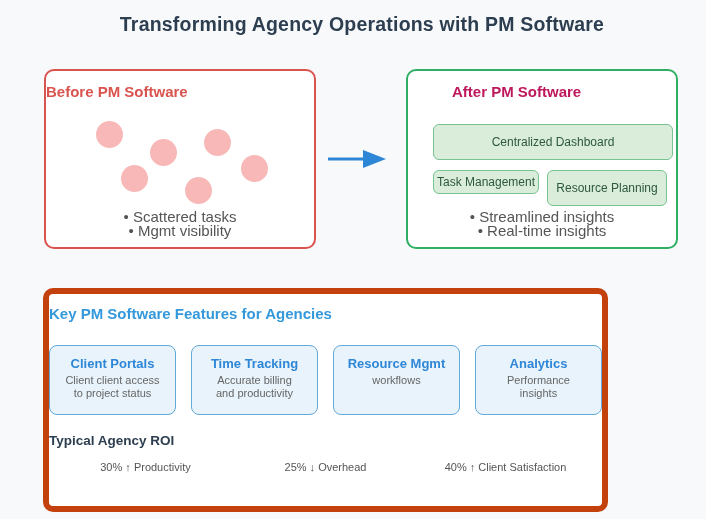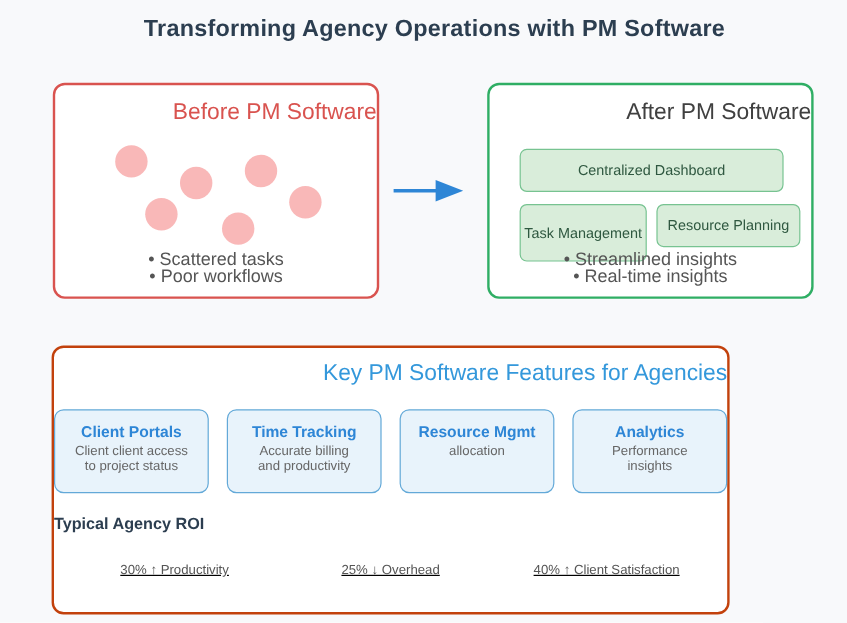--- a/index.html
+++ b/index.html
@@ -23,29 +23,29 @@
     letter-spacing: 0.2px;
   }
   .box {
     position: absolute;
     background: #ffffff;
     border-radius: 10px;
     box-sizing: border-box;
   }
   .before-box { left: 44px; top: 69px; width: 272px; height: 180px; border: 2px solid #d9534f; }
   .after-box  { left: 406px; top: 69px; width: 272px; height: 180px; border: 2px solid #2fae64; }
-  .features-box { left: 43px; top: 288px; width: 565px; height: 224px; border: 2px solid #c2410c; }
+  .features-box { left: 43px; top: 288px; width: 565px; height: 224px; border: 6px solid #c2410c; }
   .panel-title {
     margin: 12px 0 0;
-    text-align: right;
-    font-size: 19px;
-    font-weight: normal;
+    text-align: left;
+    font-size: 15px;
+    font-weight: bold;
   }
   .before-box .panel-title { color: #d9534f; }
-  .after-box .panel-title { color: #404040; }
+  .after-box .panel-title { color: #be185d; margin-left: 44px; }
   .features-box .panel-title { color: #3498db; margin-top: 11px; }
   .dot {
     position: absolute;
     width: 27px; height: 27px;
     border-radius: 50%;
     background: #f9b8b8;
   }
   .bullets {
     position: absolute;
     bottom: 9px; left: 0; right: 0;
@@ -60,22 +60,22 @@
     background: #d9edda;
     border: 1px solid #77c391;
     border-radius: 6px;
     display: flex;
     align-items: center;
     justify-content: center;
     font-size: 12px;
     color: #2f5840;
     box-sizing: border-box;
   }
-  .chip-dashboard { left: 25px; top: 53px; width: 220px; height: 36px; }
-  .chip-task      { left: 25px; top: 99px; width: 106px; height: 48px; }
+  .chip-dashboard { left: 25px; top: 53px; width: 240px; height: 36px; }
+  .chip-task      { left: 25px; top: 99px; width: 106px; height: 24px; }
   .chip-resource  { left: 139px; top: 99px; width: 120px; height: 36px; }
   .cards {
     position: absolute;
     top: 51px; left: 0; right: 0;
     display: flex;
     justify-content: center;
     gap: 15px;
   }
   .card {
     width: 139px; height: 70px;
@@ -91,25 +91,24 @@
     position: absolute;
     top: 139px; left: 0; right: 0;
     margin: 0;
     text-align: left;
     font-size: 13.5px;
     font-weight: bold;
     color: #2c3e50;
   }
   .stats {
     position: absolute;
-    top: 179px; left: 50%;
+    top: 167px; left: 50%;
     transform: translateX(-50%);
     width: 540px;
     display: flex;
-    text-decoration: underline;
   }
   .stat { flex: 1; text-align: center; font-size: 11px; color: #555555; }
 </style>
 </head>
 <body>
 
 <div class="page">
 
   <h1 class="main-title">Transforming Agency Operations with PM Software</h1>
 
@@ -118,21 +117,21 @@
     <div>
       <span class="dot" style="left:50px;top:50px;"></span>
       <span class="dot" style="left:158px;top:58px;"></span>
       <span class="dot" style="left:104px;top:68px;"></span>
       <span class="dot" style="left:195px;top:84px;"></span>
       <span class="dot" style="left:75px;top:94px;"></span>
       <span class="dot" style="left:139px;top:106px;"></span>
     </div>
     <div class="bullets">
       <div>• Scattered tasks</div>
-      <div>• Poor workflows</div>
+      <div>• Mgmt visibility</div>
     </div>
   </section>
 
   <svg class="arrow-svg" width="60" height="22" viewBox="0 0 60 22">
     <line x1="1" y1="11" x2="38" y2="11" stroke="#2e86d6" stroke-width="3"></line>
     <polygon points="36,2 36,20 59,11" fill="#2e86d6"></polygon>
   </svg>
 
   <section class="box after-box">
     <h2 class="panel-title">After PM Software</h2>
@@ -154,21 +153,21 @@
         <p class="desc">Client client access</p>
         <p class="desc">to project status</p>
       </div>
       <div class="card">
         <h3>Time Tracking</h3>
         <p class="desc">Accurate billing</p>
         <p class="desc">and productivity</p>
       </div>
       <div class="card">
         <h3>Resource Mgmt</h3>
-        <p class="desc">allocation</p>
+        <p class="desc">workflows</p>
       </div>
       <div class="card">
         <h3>Analytics</h3>
         <p class="desc">Performance</p>
         <p class="desc">insights</p>
       </div>
     </div>
 
     <h3 class="roi-title">Typical Agency ROI</h3>
     <div class="stats">

